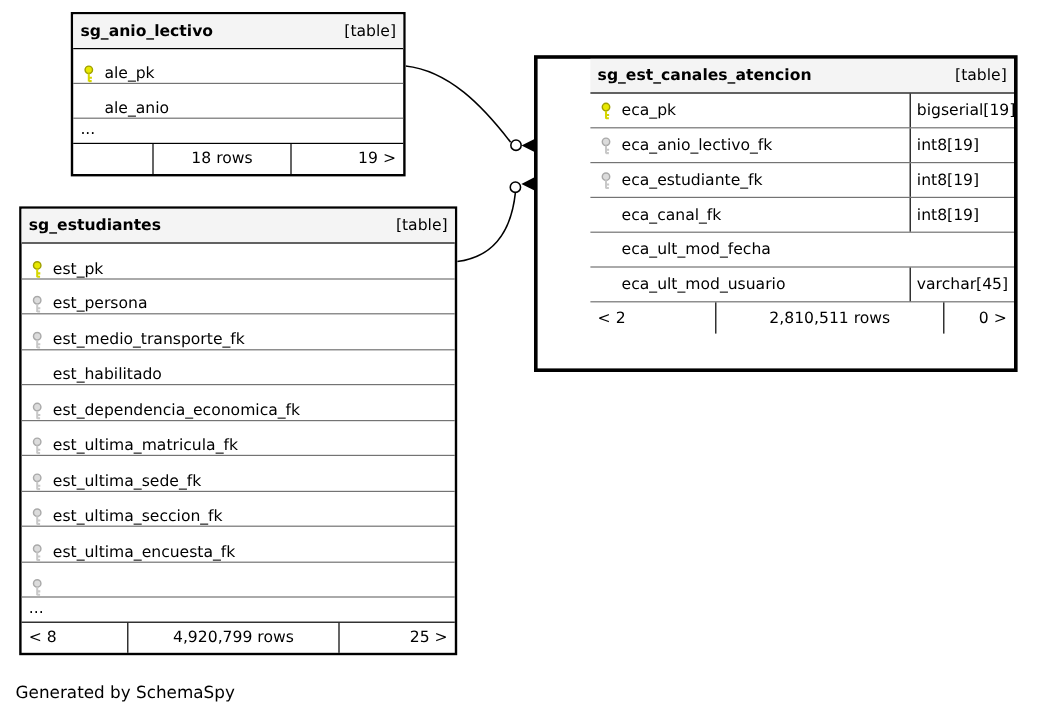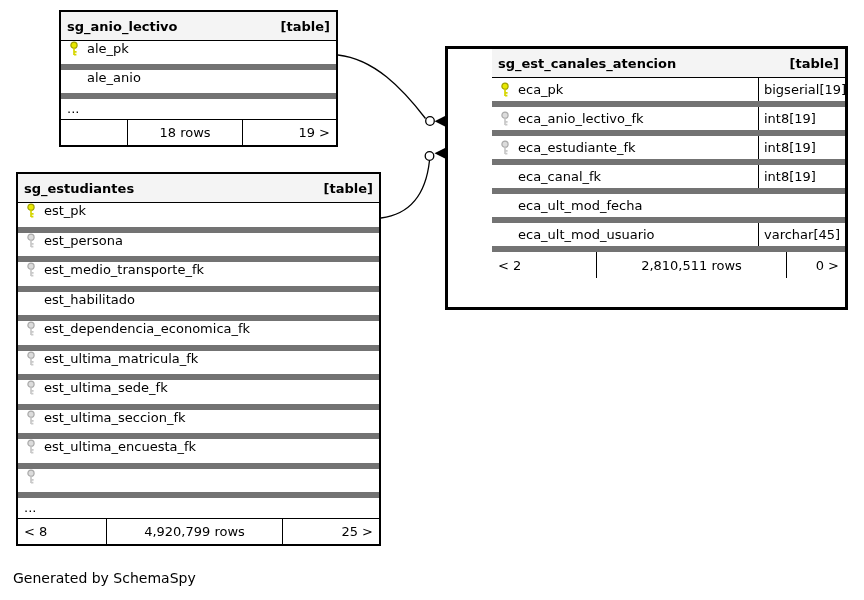--- a/index.html
+++ b/index.html
@@ -6,22 +6,22 @@
   #stage{
     position:relative;width:864px;height:600px;background:#ffffff;overflow:hidden;
     font-family:"DejaVu Sans","Liberation Sans",sans-serif;font-size:13px;color:#000;
   }
   #connectors{position:absolute;left:0;top:0;pointer-events:none;}
   .tbl{position:absolute;background:#fff;border:2px solid #000;box-sizing:border-box;}
   .tbl.focus{border-width:3px;}
   .hdr{height:29px;line-height:27px;background:#f4f4f4;border-bottom:1px solid #000;
        display:flex;justify-content:space-between;align-items:center;padding:0 6px;box-sizing:border-box;}
   .hdr .title{font-weight:bold;}
-  .hdr .badge{font-weight:bold;}
-  .row{height:29px;border-bottom:6px solid #737373;display:flex;align-items:flex-start;box-sizing:border-box;}
+  .hdr .badge{font-weight:normal;}
+  .row{height:29px;border-bottom:1px solid #737373;display:flex;align-items:flex-end;box-sizing:border-box;}
   #tbl-est .row{height:29.5px;}
   .key-slot{flex:0 0 26px;display:flex;justify-content:center;align-items:center;}
   .key-slot svg{display:block;}
   .colname{white-space:nowrap;}
   .cell-name{flex:0 0 266px;display:flex;align-items:center;height:100%;}
   .cell-type{flex:1;border-left:1px solid #000;padding:0 5px;display:flex;align-items:center;height:100%;box-sizing:border-box;white-space:nowrap;}
   .ellipsis-row{height:21px;line-height:19px;border-bottom:1px solid #000;padding-left:6px;box-sizing:border-box;}
   .footer{display:flex;height:25px;box-sizing:border-box;}
   #tbl-canales .footer{height:26px;}
   .footer .cell{box-sizing:border-box;padding:0 6px;display:flex;align-items:center;white-space:nowrap;}

